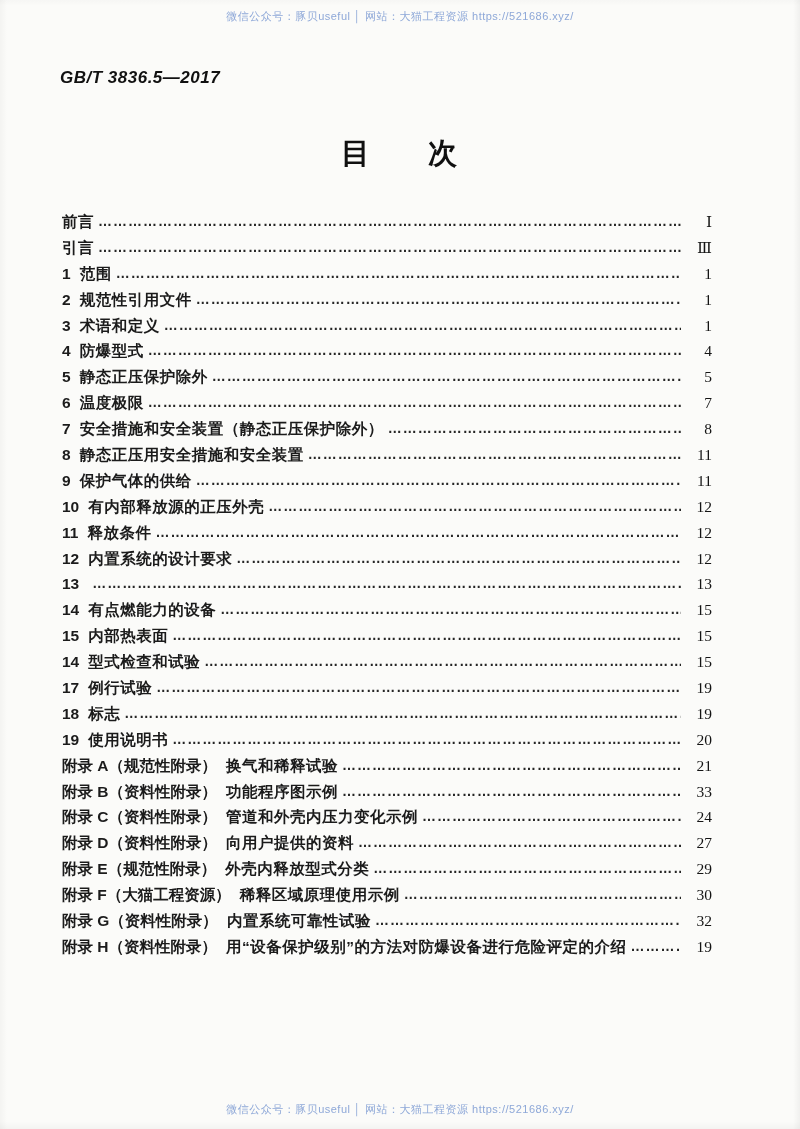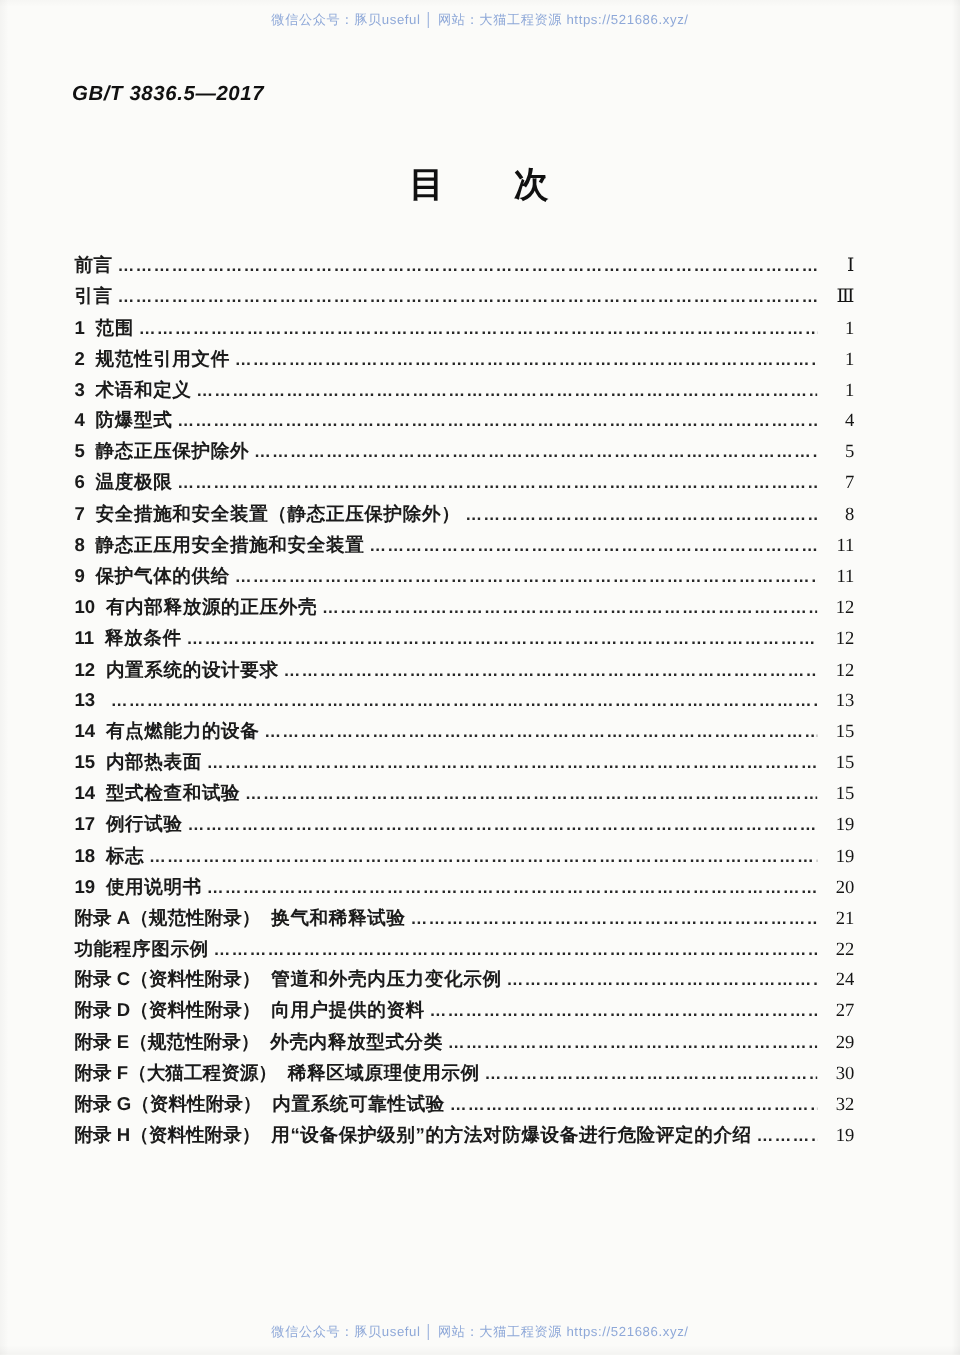--- a/index.html
+++ b/index.html
@@ -244,23 +244,24 @@
     <span class="toc-leader"></span>
     <span class="toc-page">20</span>
   </div>
     <div class="toc-row">
     <span class="toc-prefix">附录 A（规范性附录）</span>
     <span class="toc-title">换气和稀释试验</span>
     <span class="toc-leader"></span>
     <span class="toc-page">21</span>
   </div>
     <div class="toc-row">
+    <span class="toc-prefix">附录 B（资料性附录）</span>
     <span class="toc-title">功能程序图示例</span>
     <span class="toc-leader"></span>
-    <span class="toc-page">22</span>
+    <span class="toc-page">33</span>
   </div>
     <div class="toc-row">
     <span class="toc-prefix">附录 C（资料性附录）</span>
     <span class="toc-title">管道和外壳内压力变化示例</span>
     <span class="toc-leader"></span>
     <span class="toc-page">24</span>
   </div>
     <div class="toc-row">
     <span class="toc-prefix">附录 D（资料性附录）</span>
     <span class="toc-title">向用户提供的资料</span>

